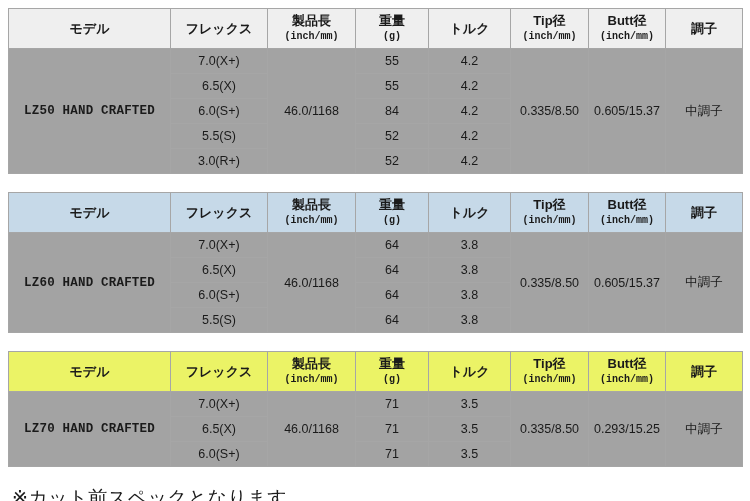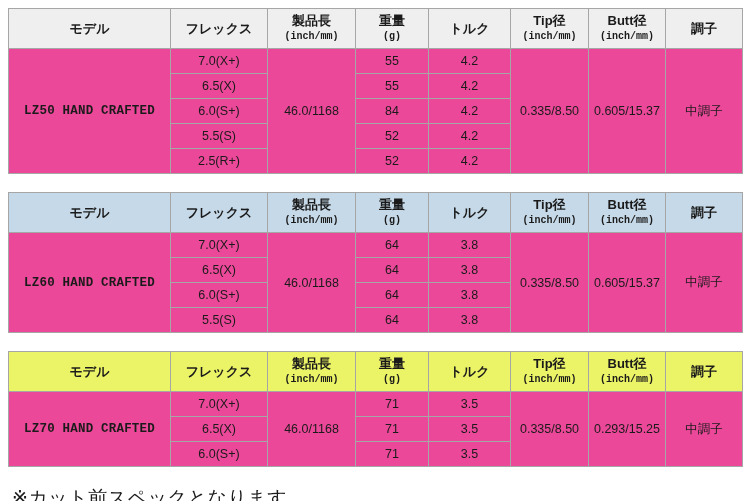--- a/index.html
+++ b/index.html
@@ -34,21 +34,21 @@
   table.spec tbody tr { height: 25px; }
   table.spec th {
     font-size: 13px;
     font-weight: bold;
     line-height: 16px;
   }
   table.spec th .hs { display: block; font-size: 10px; font-family: Liberation Mono, monospace; }
   table.spec th .hs:empty { display: none; }
   table.spec td {
     font-size: 12.5px;
-    background: #ec4899;
+    background: #a3a3a3;
   }
   td.model-cell {
     font-weight: bold;
     font-size: 14px;
     letter-spacing: 0.2px;
     font-family: Liberation Mono, monospace;
   }
   td.kick-cell { font-size: 13px; }
   .footnote {
     margin: 8px 0 0 4px;
@@ -105,21 +105,21 @@
         <td>6.0(S+)</td>
         <td>84</td>
         <td>4.2</td>
       </tr>
       <tr>
         <td>5.5(S)</td>
         <td>52</td>
         <td>4.2</td>
       </tr>
       <tr>
-        <td>2.5(R+)</td>
+        <td>3.0(R+)</td>
         <td>52</td>
         <td>4.2</td>
       </tr>
     </tbody>
   </table>
 
   <table class="spec">
     <colgroup>
       <col style="width:162px">
         <col style="width:97px">

